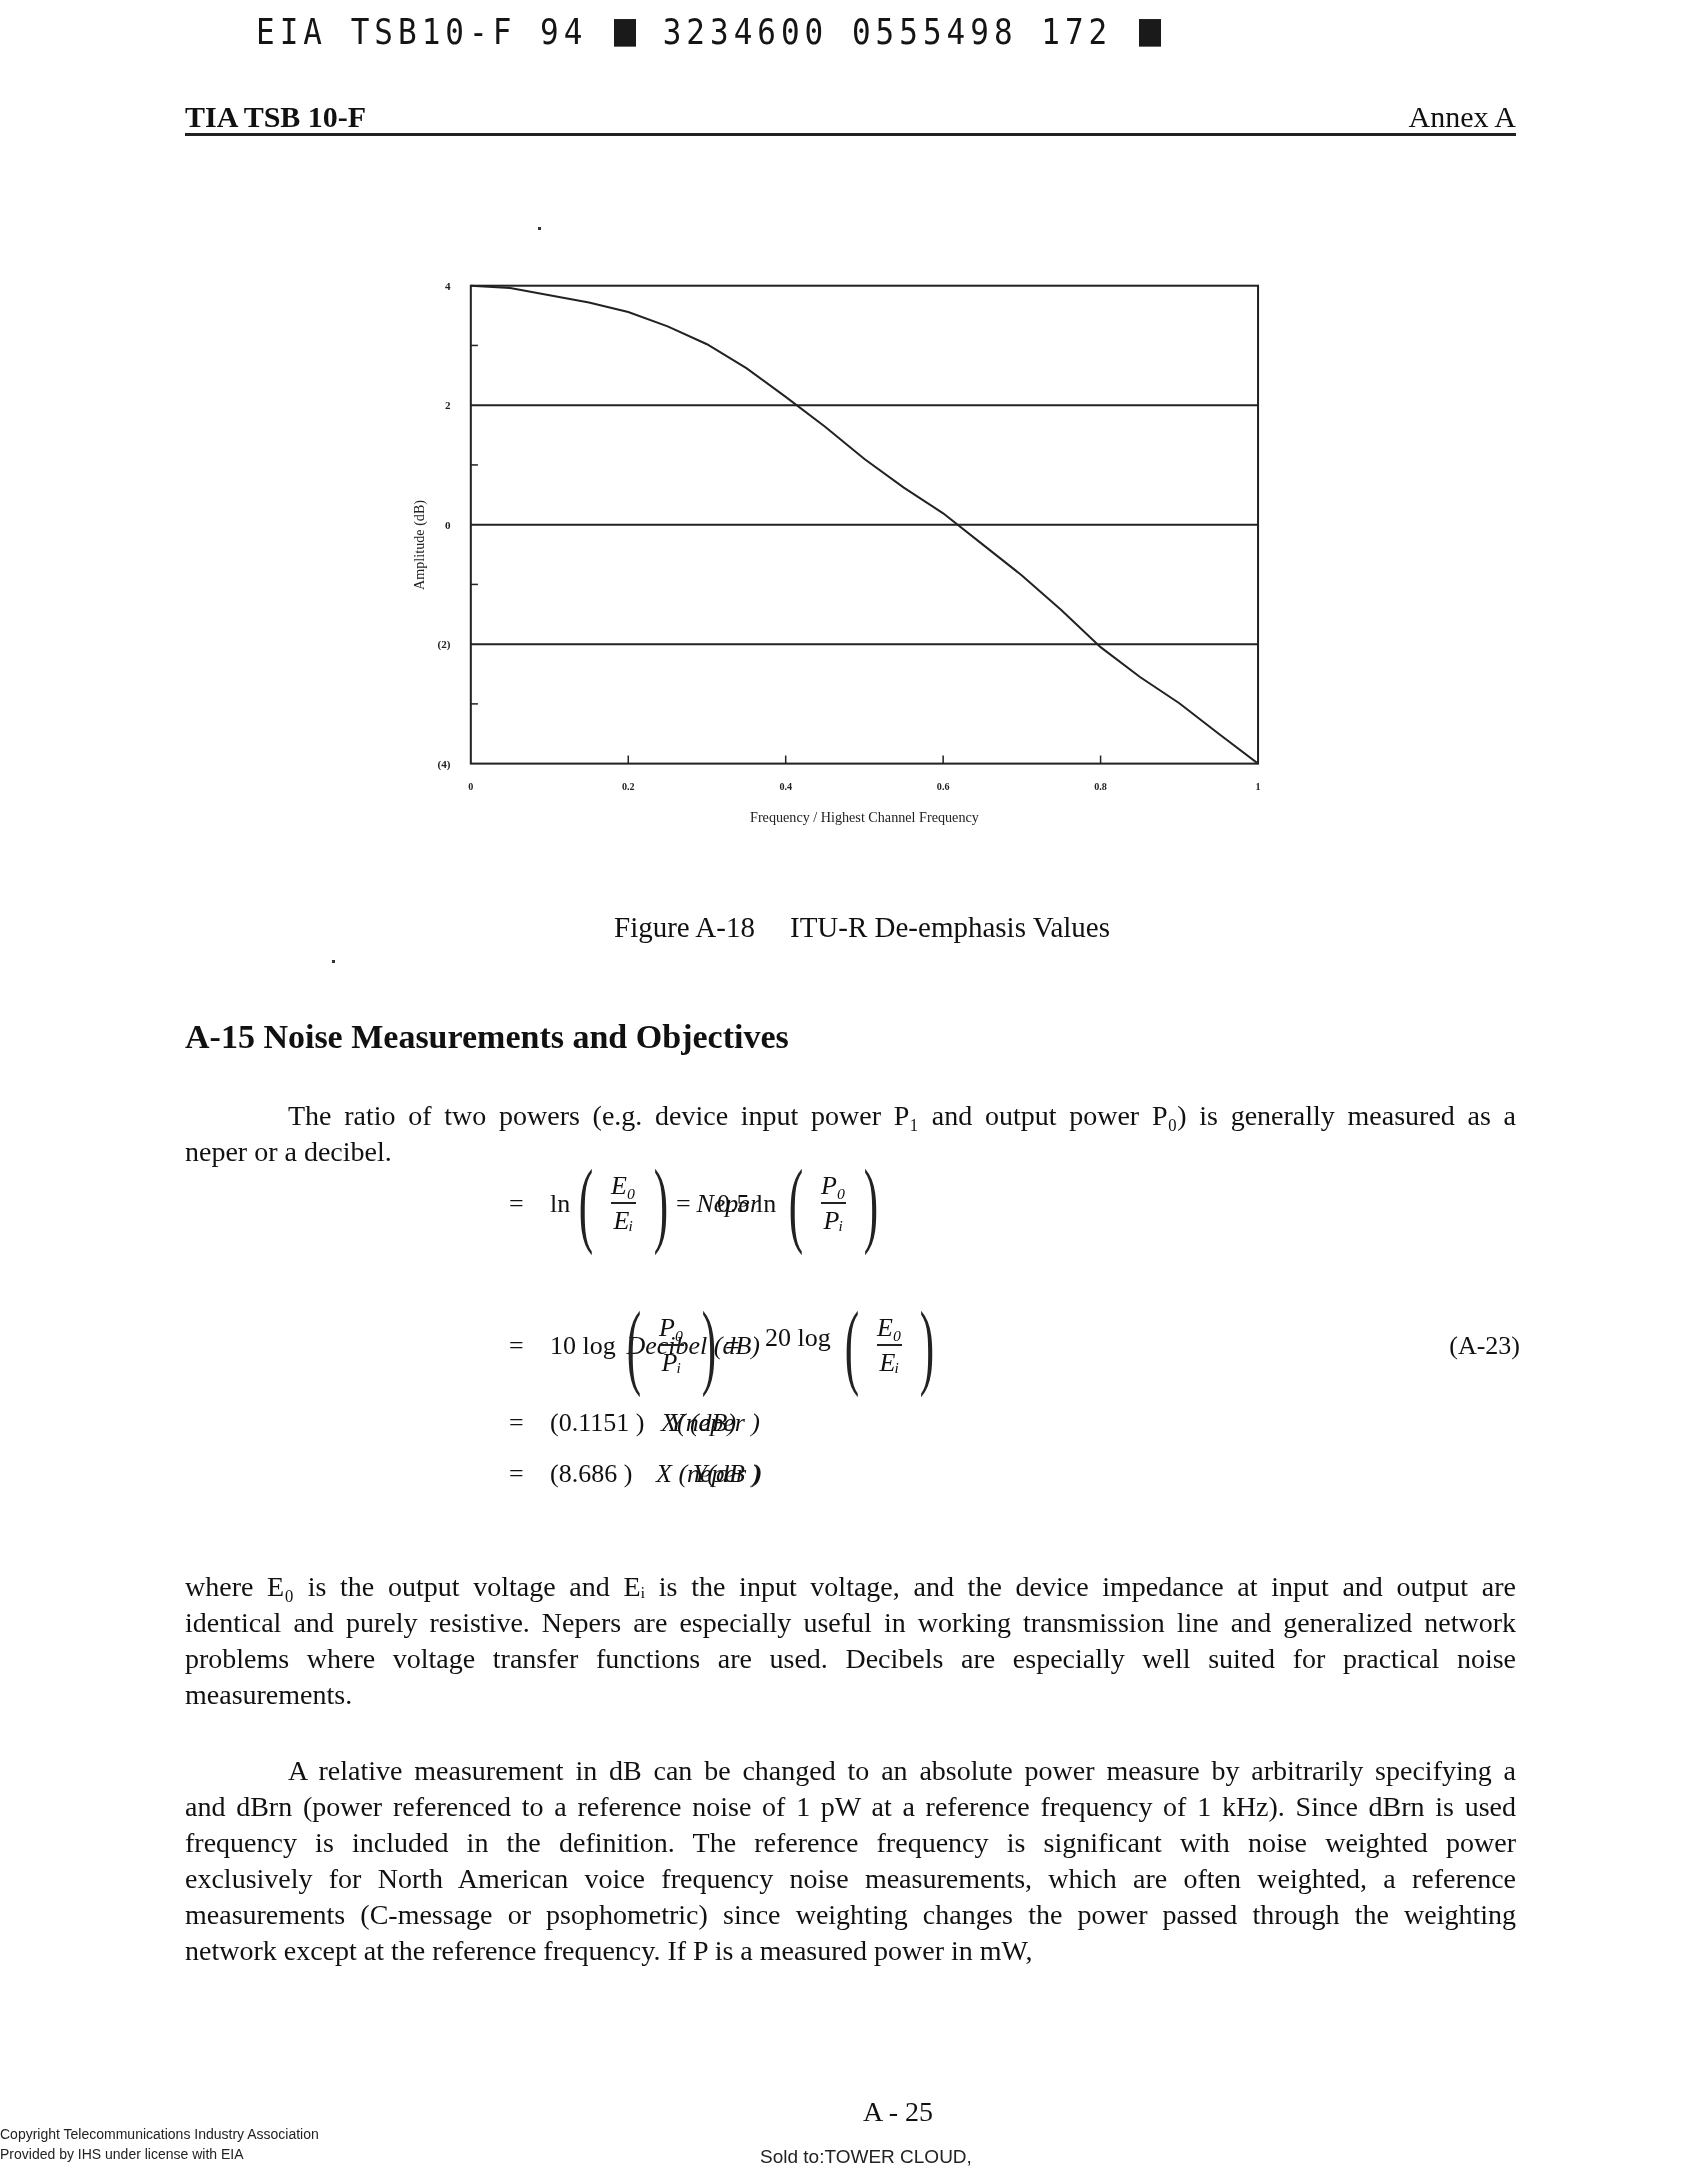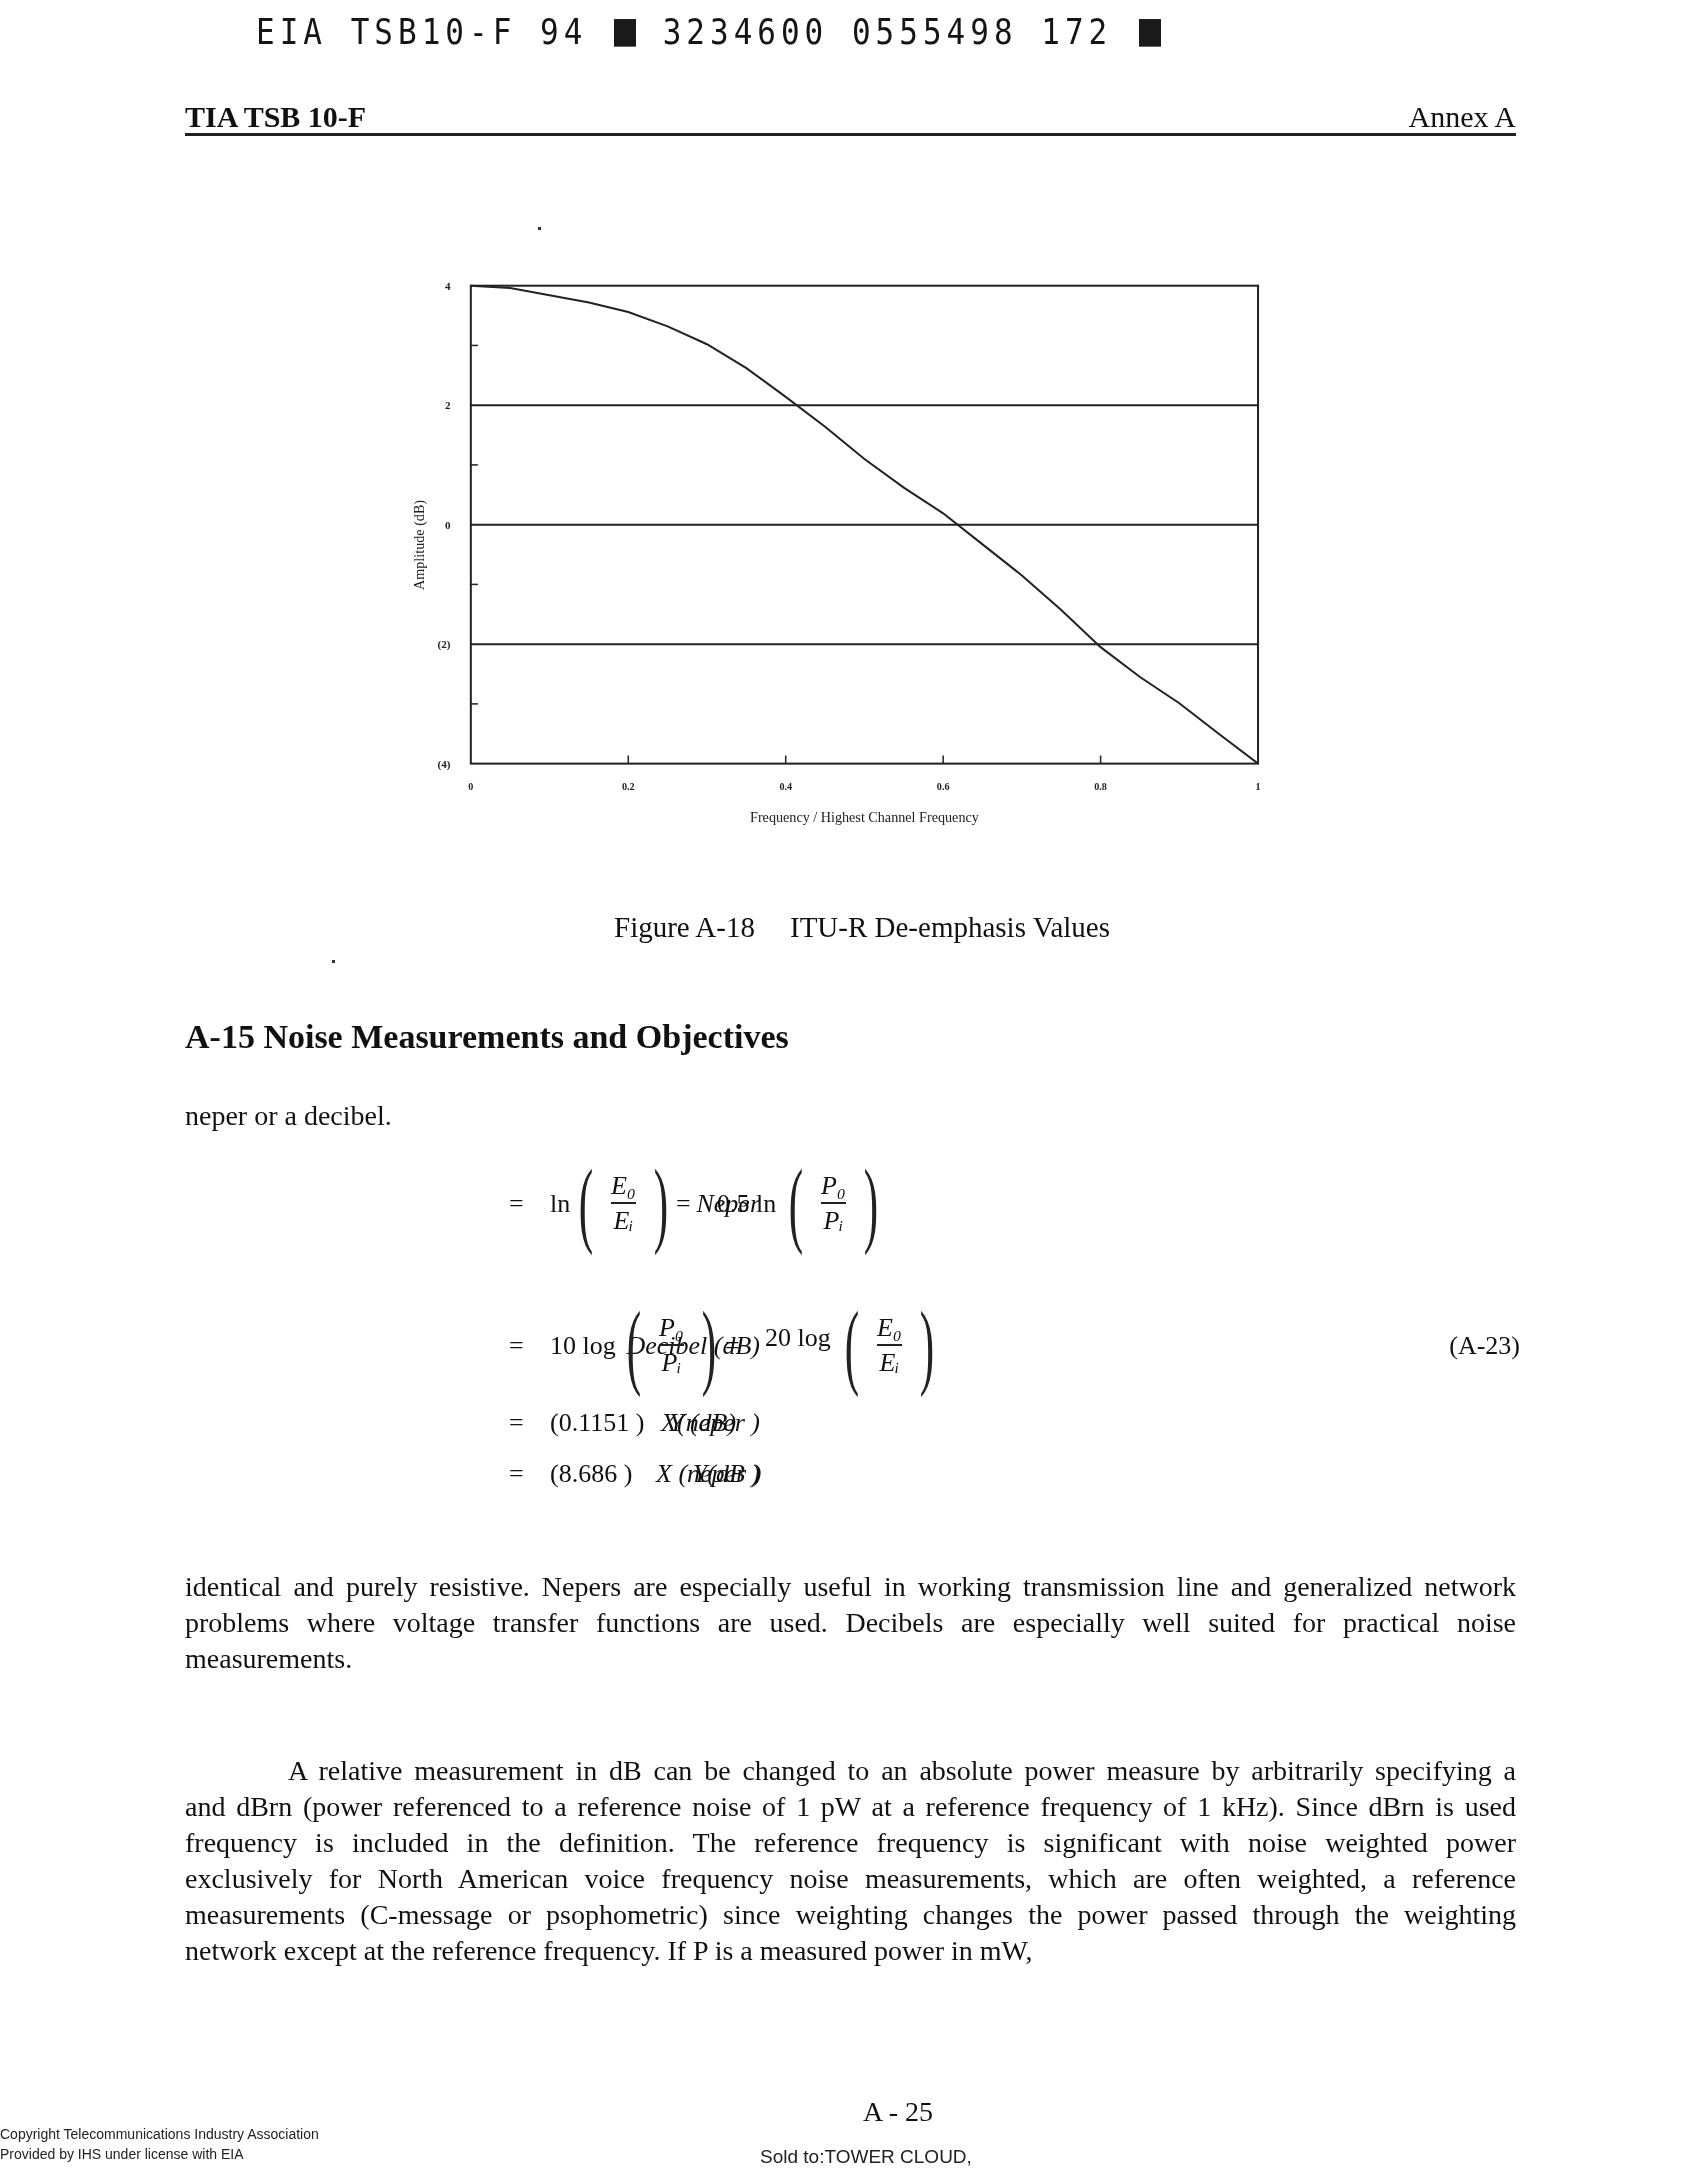--- a/index.html
+++ b/index.html
@@ -82,20 +82,21 @@
   <text id="xlabel" class="axlabel" text-anchor="middle" x="1707.5" y="1623">Frequency / Highest Channel Frequency</text>
 </svg>
 
 <div class="abs caption">
   <span class="cap-num">Figure A-18</span><span>ITU-R De-emphasis Values</span>
 </div>
 
 <div class="abs heading">A-15 Noise Measurements and Objectives</div>
 
 <div class="abs para" style="top:1098px;">
+  <span class="line indent">The ratio of two powers (e.g. device  input power P₁ and output power P₀) is generally measured as a</span>
   <span class="line last">neper or a decibel.</span>
 </div>
 
 <div class="abs eq" style="left:284px;top:1165px;width:1236px;height:354px;">
 
   <div class="abs" style="left:0;top:0;height:76px;width:1236px;">
     <span class="abs it" style="right:760px;top:24px;font-style:italic;">Neper</span>
     <span class="abs" style="left:225px;top:24px;">=</span>
     <span class="abs" style="left:266px;top:24px;">ln</span>
     <div class="abs" style="left:286px;top:-10px;">
@@ -132,20 +133,21 @@
 
   <div class="abs" style="left:0;top:294px;height:35px;width:1236px;">
     <span class="abs" style="right:760px;top:0;font-style:italic;">Y(dB )</span>
     <span class="abs" style="left:225px;top:0;">=</span>
     <span class="abs" style="left:266px;top:0;">(8.686 )</span>
     <span class="abs" style="left:372px;top:0;font-style:italic;">X (neper )</span>
   </div>
 </div>
 
 <div class="abs para" style="top:1569px;">
+  <span class="line">where E₀  is the output voltage and Eᵢ is the input voltage, and the device impedance at input and output are</span>
   <span class="line">identical and purely resistive.  Nepers are especially useful in working transmission line and generalized network</span>
   <span class="line">problems where voltage transfer functions are used.  Decibels are especially well suited for practical noise</span>
   <span class="line last">measurements.</span>
 </div>
 
 <div class="abs para" style="top:1753px;">
   <span class="line indent">A relative measurement in dB can be changed to an absolute power measure by arbitrarily specifying a</span>
   <span class="line">and dBrn (power referenced to a reference noise of 1 pW at a reference frequency of 1 kHz).  Since dBrn is used</span>
   <span class="line">frequency is included in the definition.  The reference frequency is significant with noise weighted power</span>
   <span class="line">exclusively for North American voice frequency noise measurements, which are often weighted, a reference</span>

